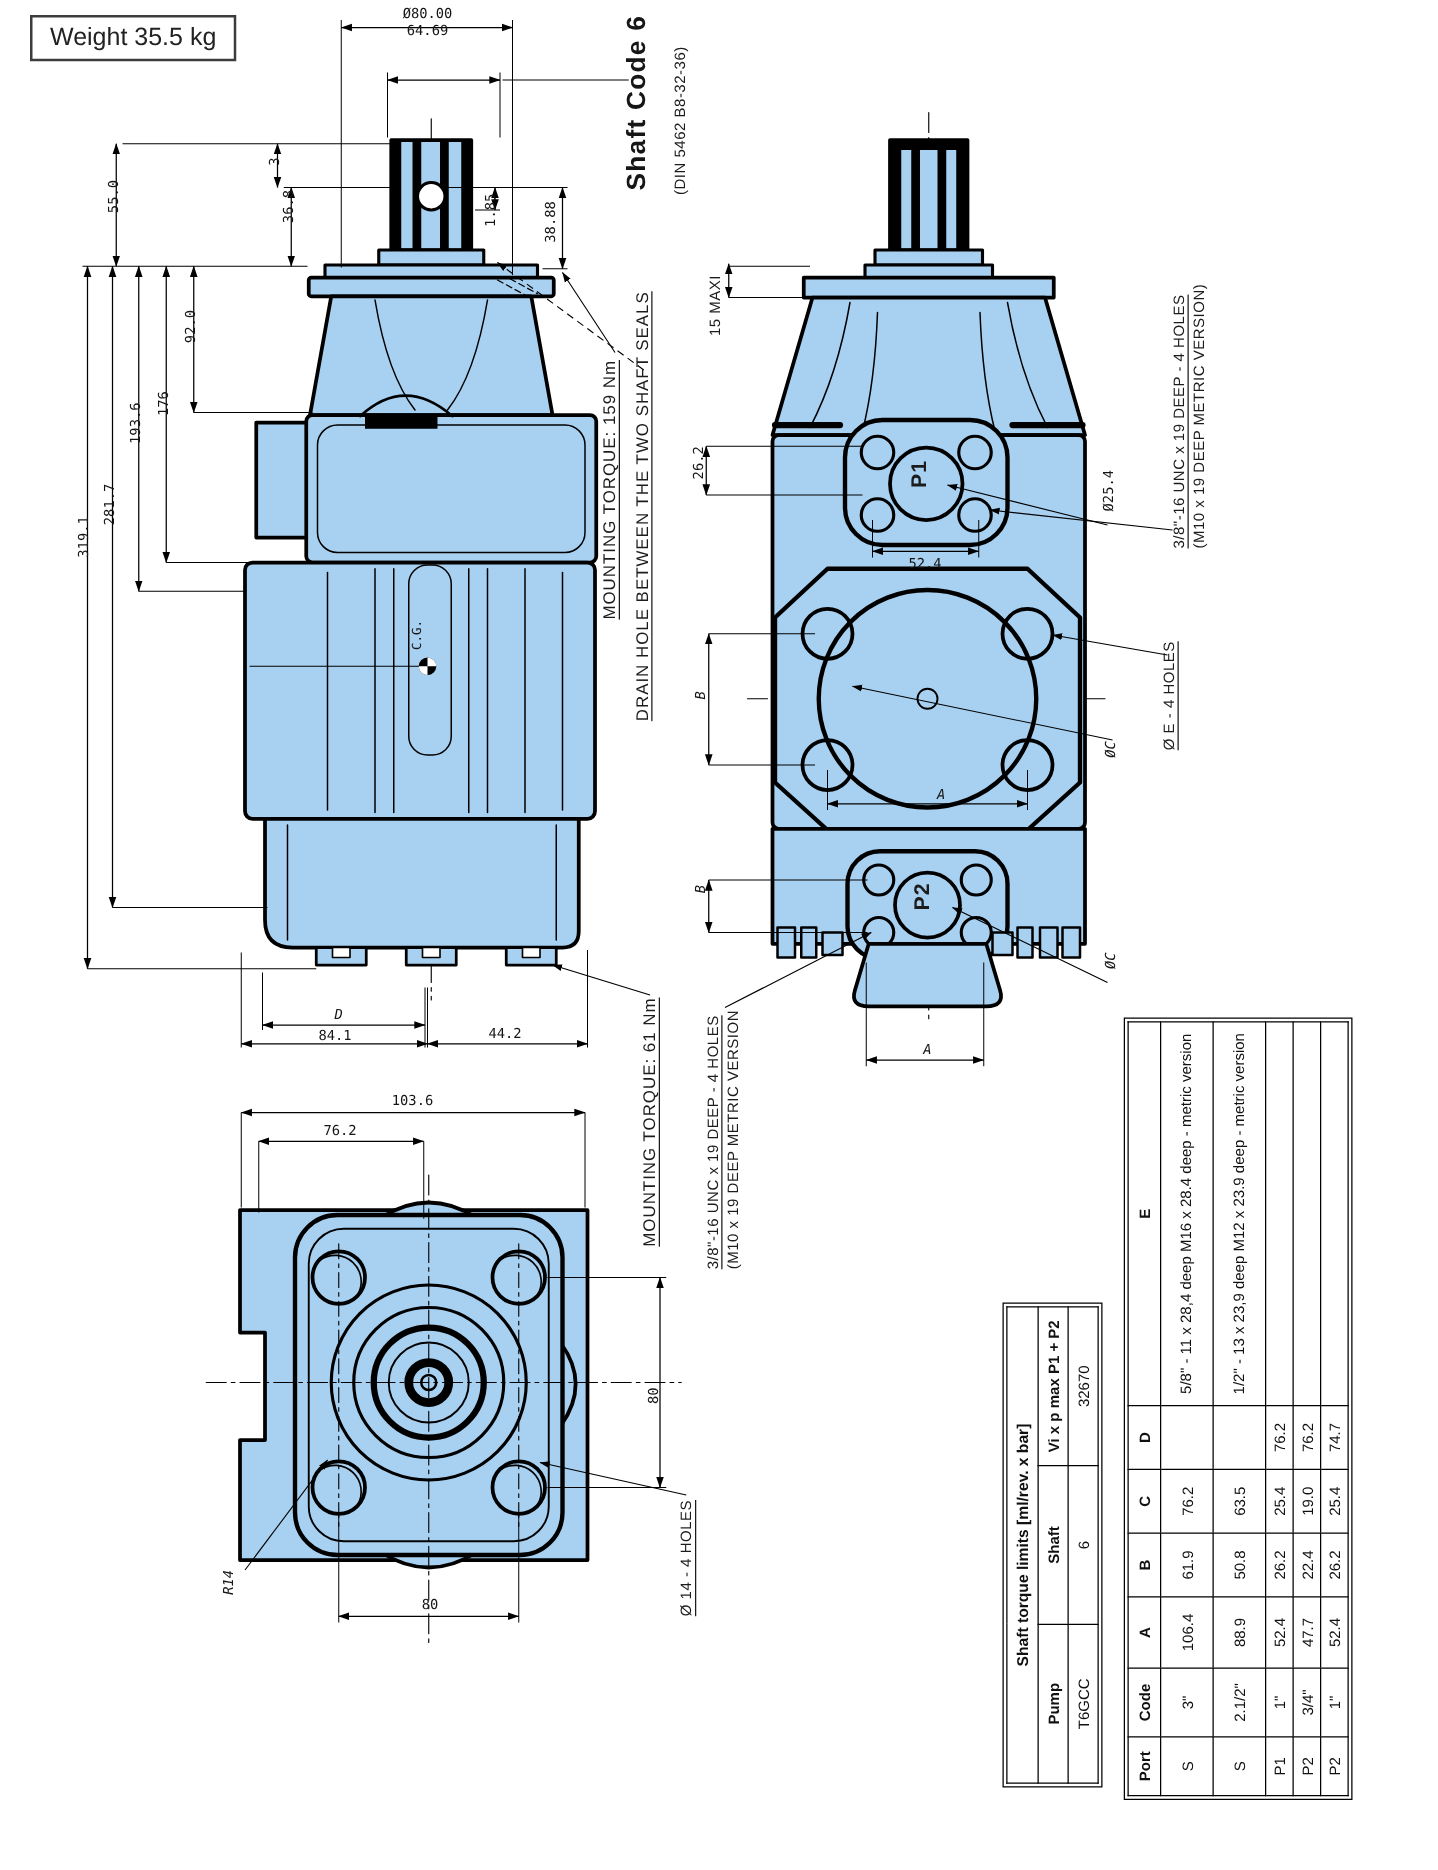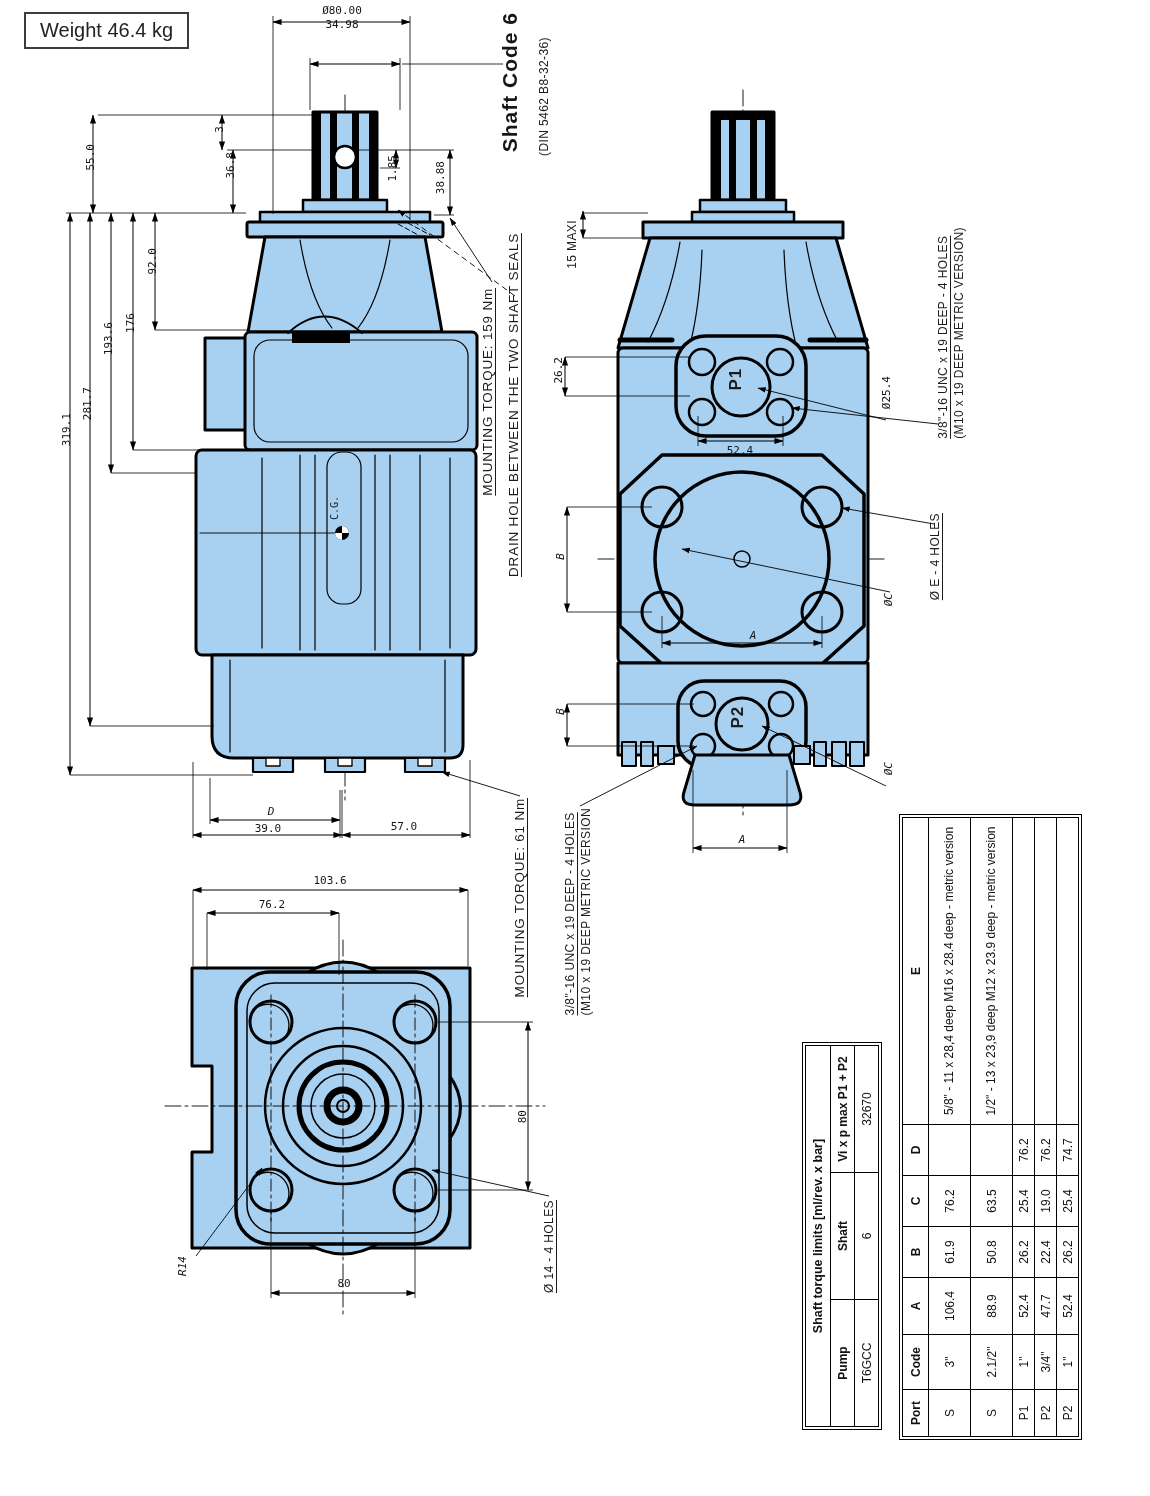--- a/index.html
+++ b/index.html
@@ -265,34 +265,34 @@
       <line x1="886" y1="786" x2="762" y2="726"></line>
       <line x1="580" y1="806" x2="697" y2="746"></line>
       <line x1="520" y1="796" x2="442" y2="772"></line>
       <line x1="196" y1="1256" x2="262" y2="1168"></line>
       <line x1="549" y1="1196" x2="432" y2="1170"></line>
     </g>
   </g>
 </svg>
 
 <div class="weight-box">
-  <span>Weight 46.4 kg</span>
+  <span>Weight 35.5 kg</span>
 </div>
 
 <div class="vt title" style="left:496px;top:12px">Shaft Code 6</div>
 <div class="vt sans sz12" style="left:536px;top:37px">(DIN 5462 B8-32-36)</div>
 
 <div class="hd" style="left:342px;top:4px">Ø80.00</div>
-<div class="hd" style="left:342px;top:18px">34.98</div>
+<div class="hd" style="left:342px;top:18px">64.69</div>
 <div class="hd" style="left:740px;top:444px">52.4</div>
 <div class="hd it" style="left:753px;top:629px">A</div>
 <div class="hd it" style="left:742px;top:833px">A</div>
 <div class="hd it" style="left:271px;top:805px">D</div>
-<div class="hd" style="left:268px;top:822px">39.0</div>
-<div class="hd" style="left:404px;top:820px">57.0</div>
+<div class="hd" style="left:268px;top:822px">84.1</div>
+<div class="hd" style="left:404px;top:820px">44.2</div>
 <div class="hd" style="left:330px;top:874px">103.6</div>
 <div class="hd" style="left:272px;top:898px">76.2</div>
 <div class="hd" style="left:344px;top:1277px">80</div>
 
 <div class="vt mono" style="left:84px;top:144px">55.0</div>
 <div class="vt mono" style="left:213px;top:126px">3</div>
 <div class="vt mono" style="left:224px;top:152px">36.8</div>
 <div class="vt mono" style="left:386px;top:155px">1.85</div>
 <div class="vt mono" style="left:434px;top:161px">38.88</div>
 <div class="vt mono" style="left:146px;top:248px">92.0</div>

